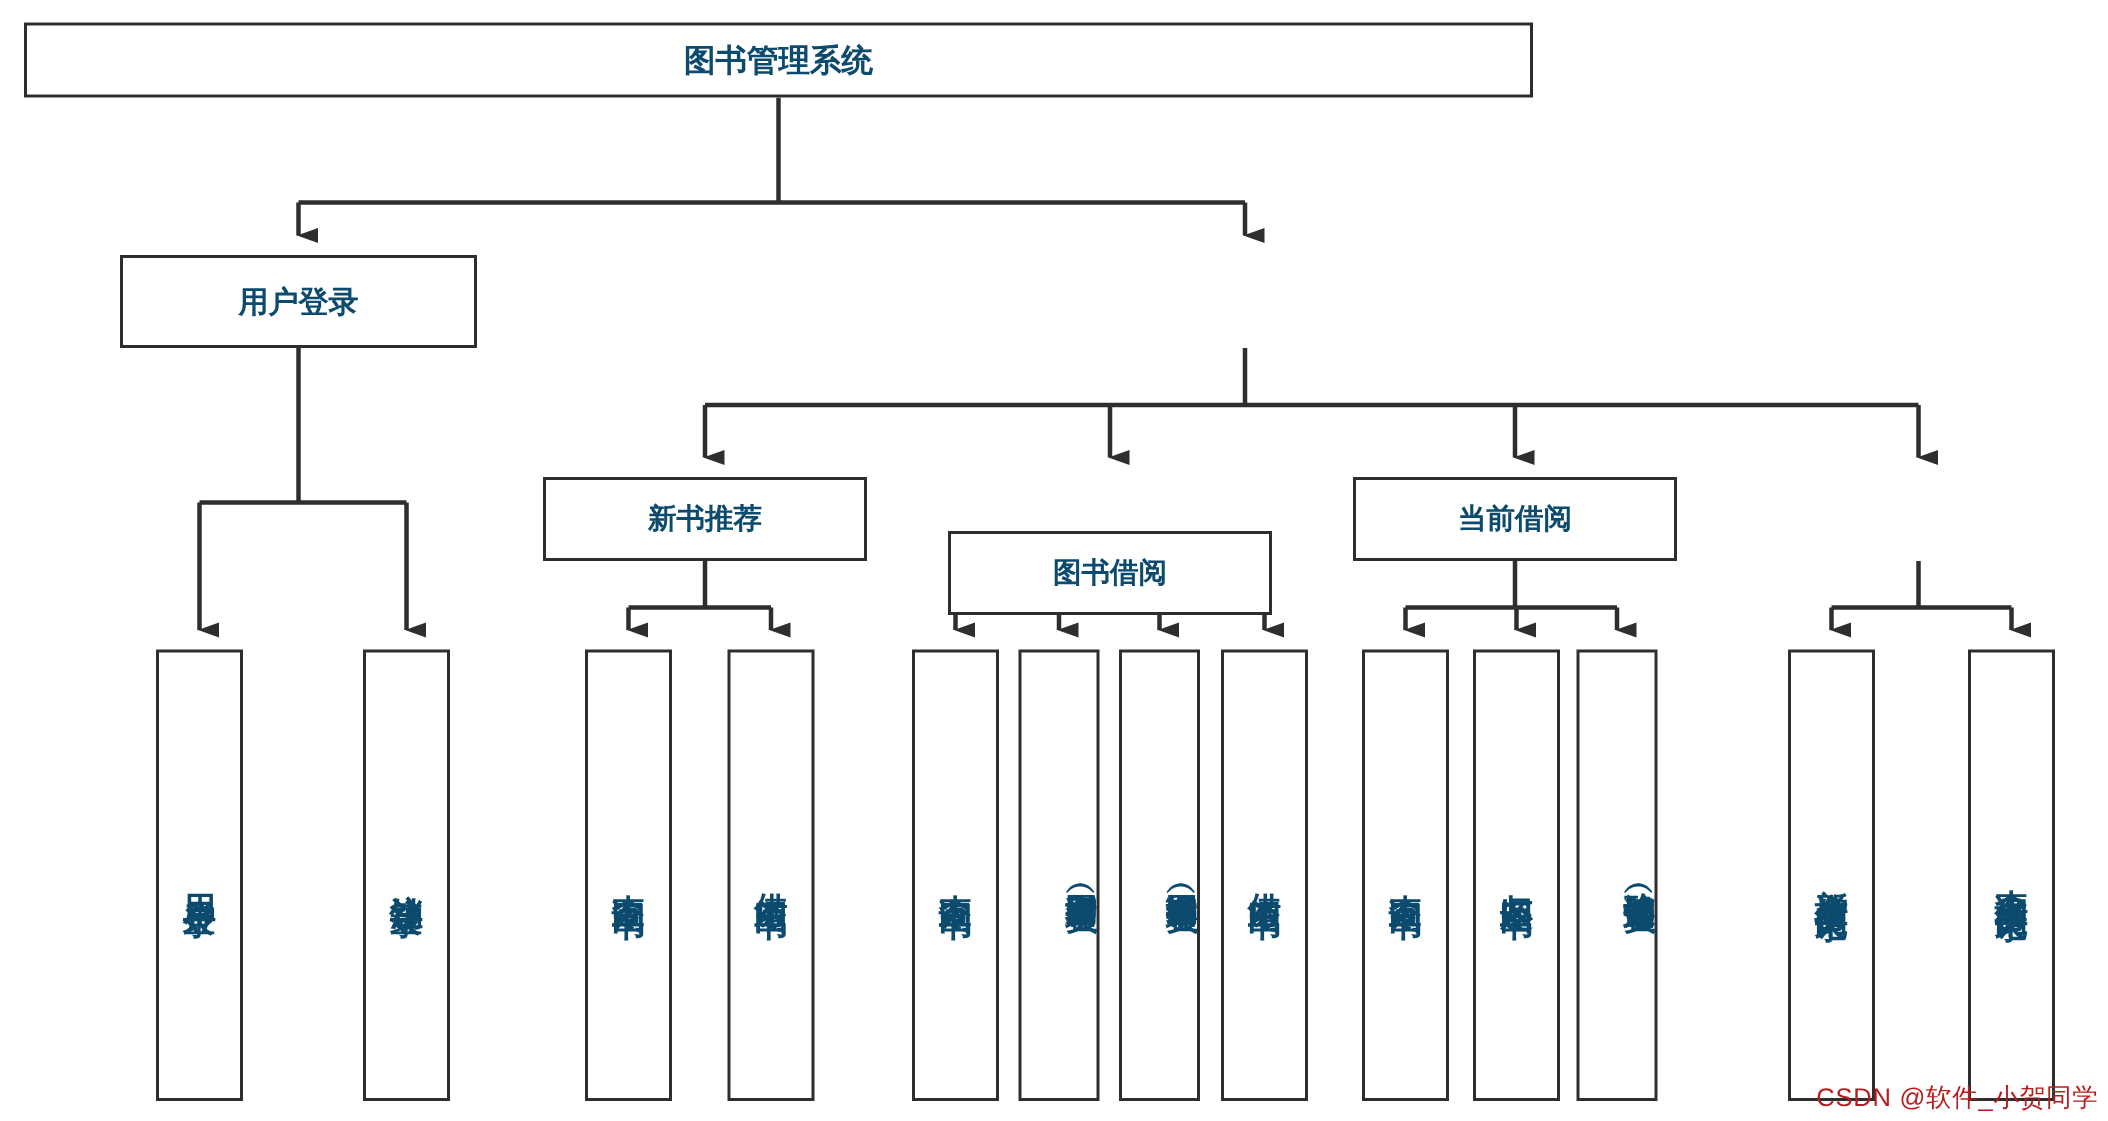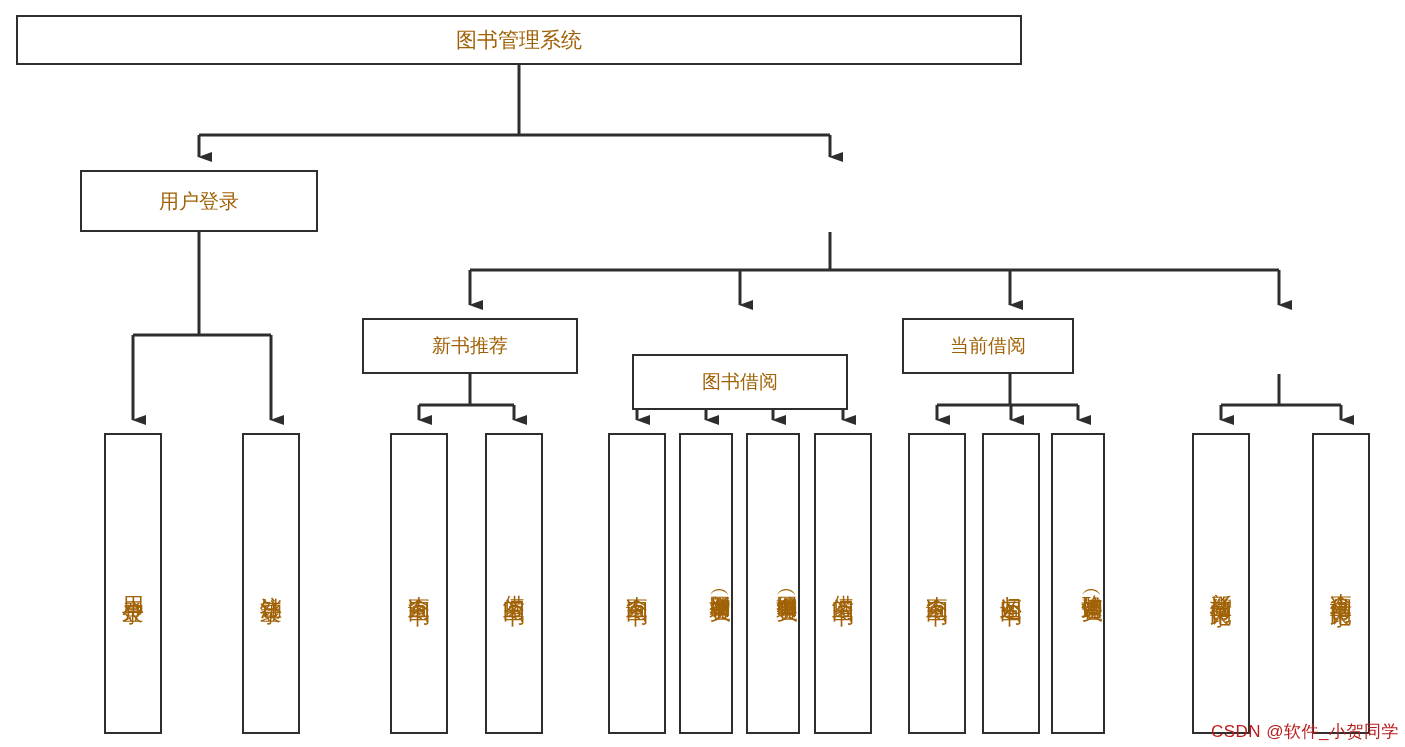--- a/index.html
+++ b/index.html
@@ -27,21 +27,22 @@
     height: 747px;
   }
   .node-box {
     position: absolute;
     box-sizing: border-box;
     background: #ffffff;
     border: 2px solid #2e2e2e;
     display: flex;
     align-items: center;
     justify-content: center;
-    color: #a16207;
+    color: #0c4a6e;
+    font-weight: bold;
   }
   .node-box.level-root  { font-size: 21px; }
   .node-box.level-two   { font-size: 20px; }
   .node-box.level-three { font-size: 19px; }
 
   .node-box.leaf {
     writing-mode: vertical-rl;
     text-orientation: upright;
     font-size: 22px;
     letter-spacing: 3px;
@@ -134,21 +135,21 @@
   <div class="node-box level-two" style="left:80px; top:170px; width:238px; height:62px;">
     <span class="node-label">用户登录</span>
   </div>
 
   <div class="node-box level-three" style="left:362px; top:318px; width:216px; height:56px;">
     <span class="node-label">新书推荐</span>
   </div>
   <div class="node-box level-three" style="left:632px; top:318px; width:216px; height:56px;margin-top:36px;">
     <span class="node-label">图书借阅</span>
   </div>
-  <div class="node-box level-three" style="left:902px; top:318px; width:172px; height:56px;justify-content:center;">
+  <div class="node-box level-three" style="left:902px; top:318px; width:216px; height:56px;justify-content:center;">
     <span class="node-label">当前借阅</span>
   </div>
 
   <div class="node-box leaf" style="left:104px; top:433px; width:58px; height:301px;">
     <span class="node-label">用户登录</span>
   </div>
   <div class="node-box leaf" style="left:242px; top:433px; width:58px; height:301px;">
     <span class="node-label">注销登录</span>
   </div>
   <div class="node-box leaf" style="left:390px; top:433px; width:58px; height:301px;">

